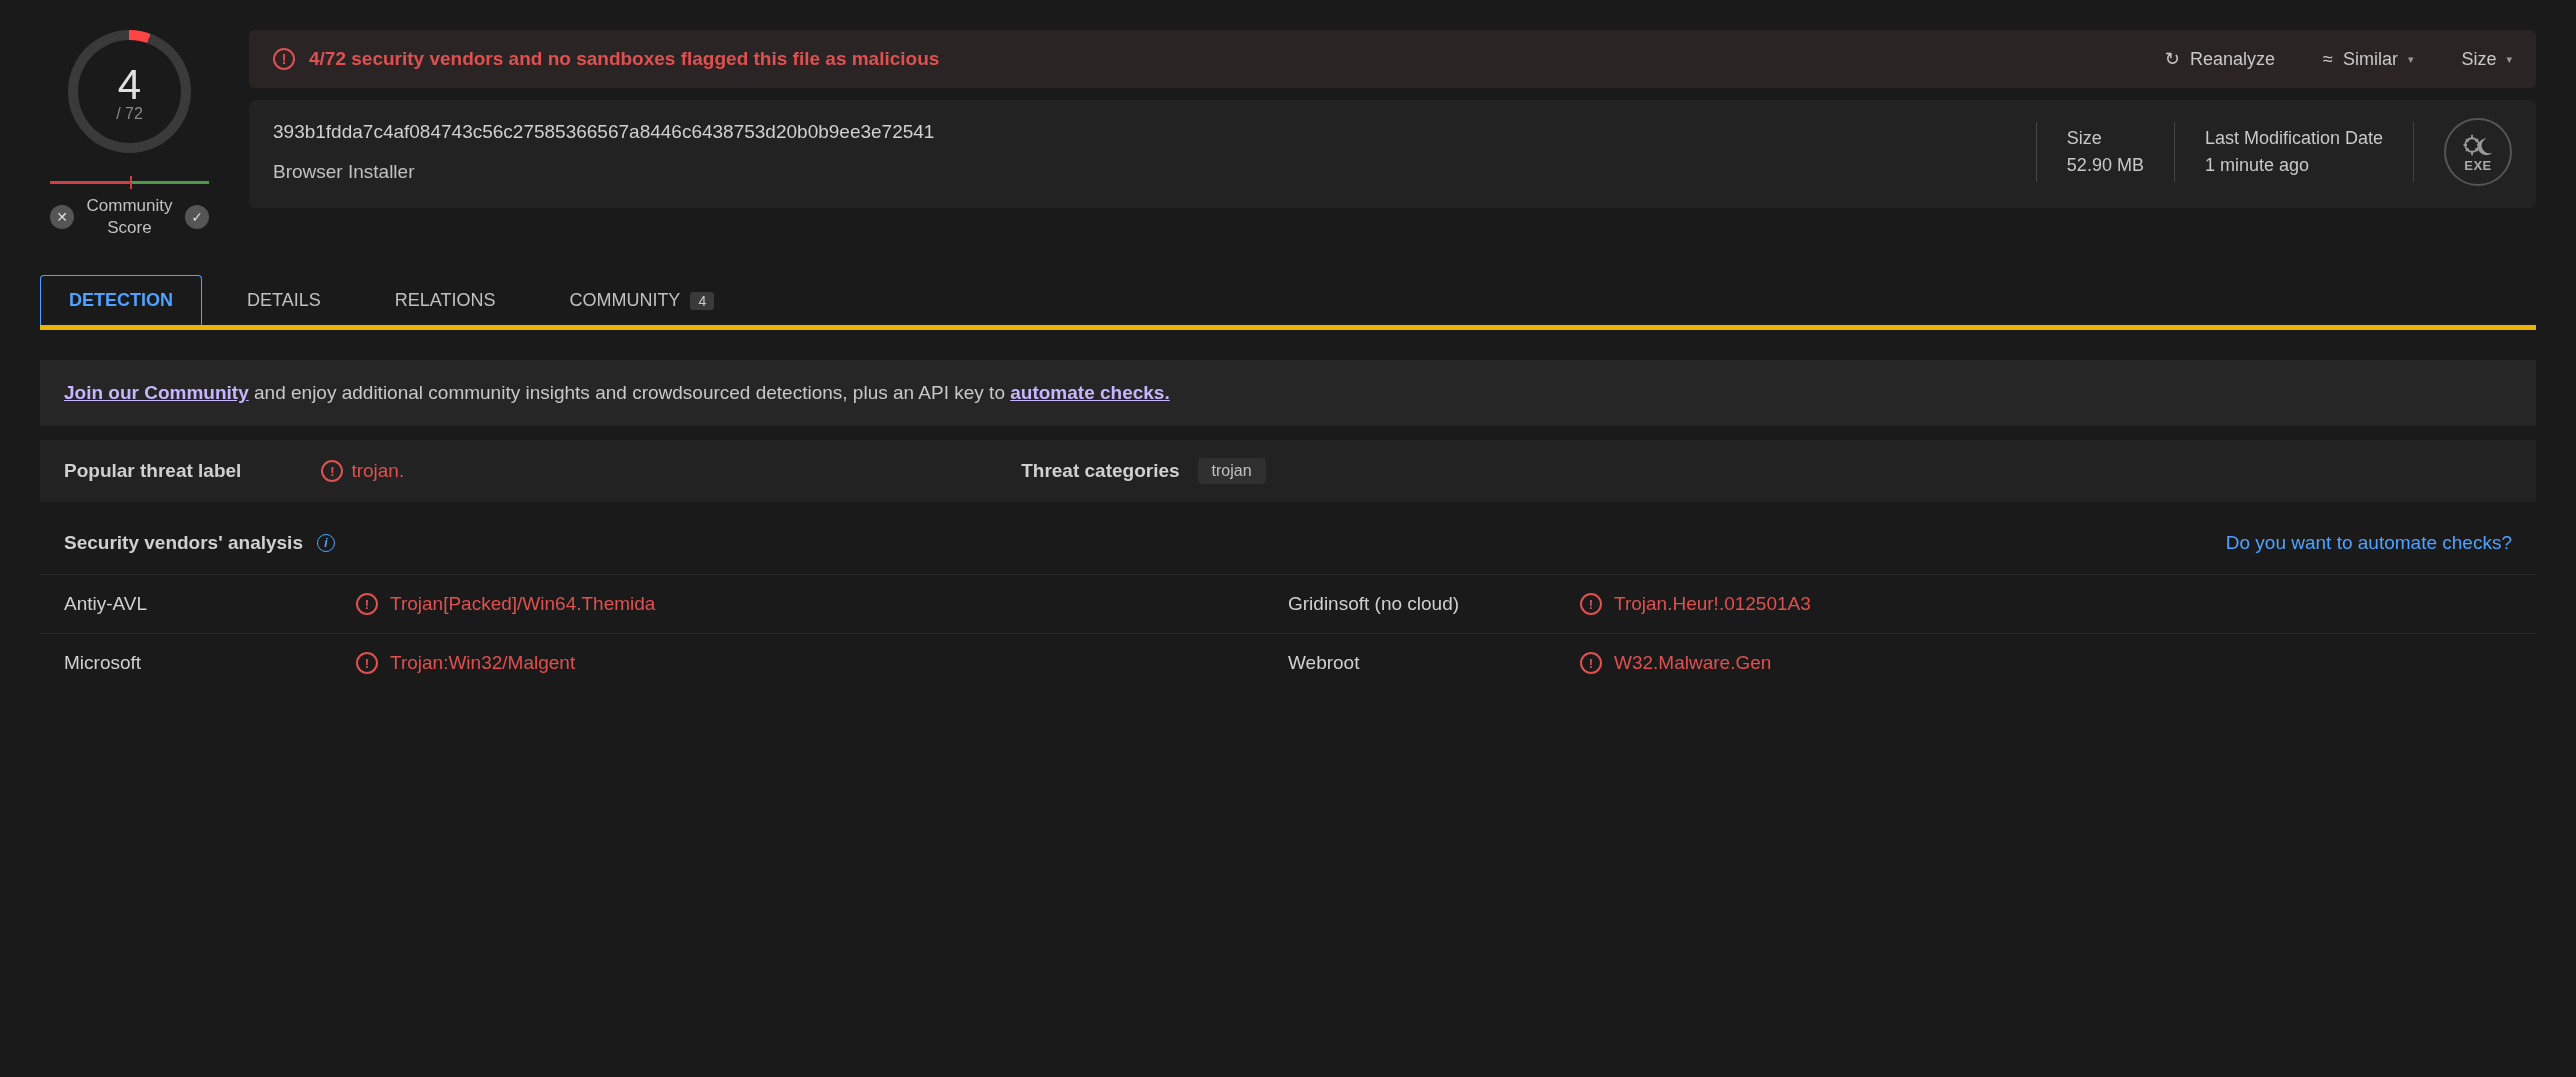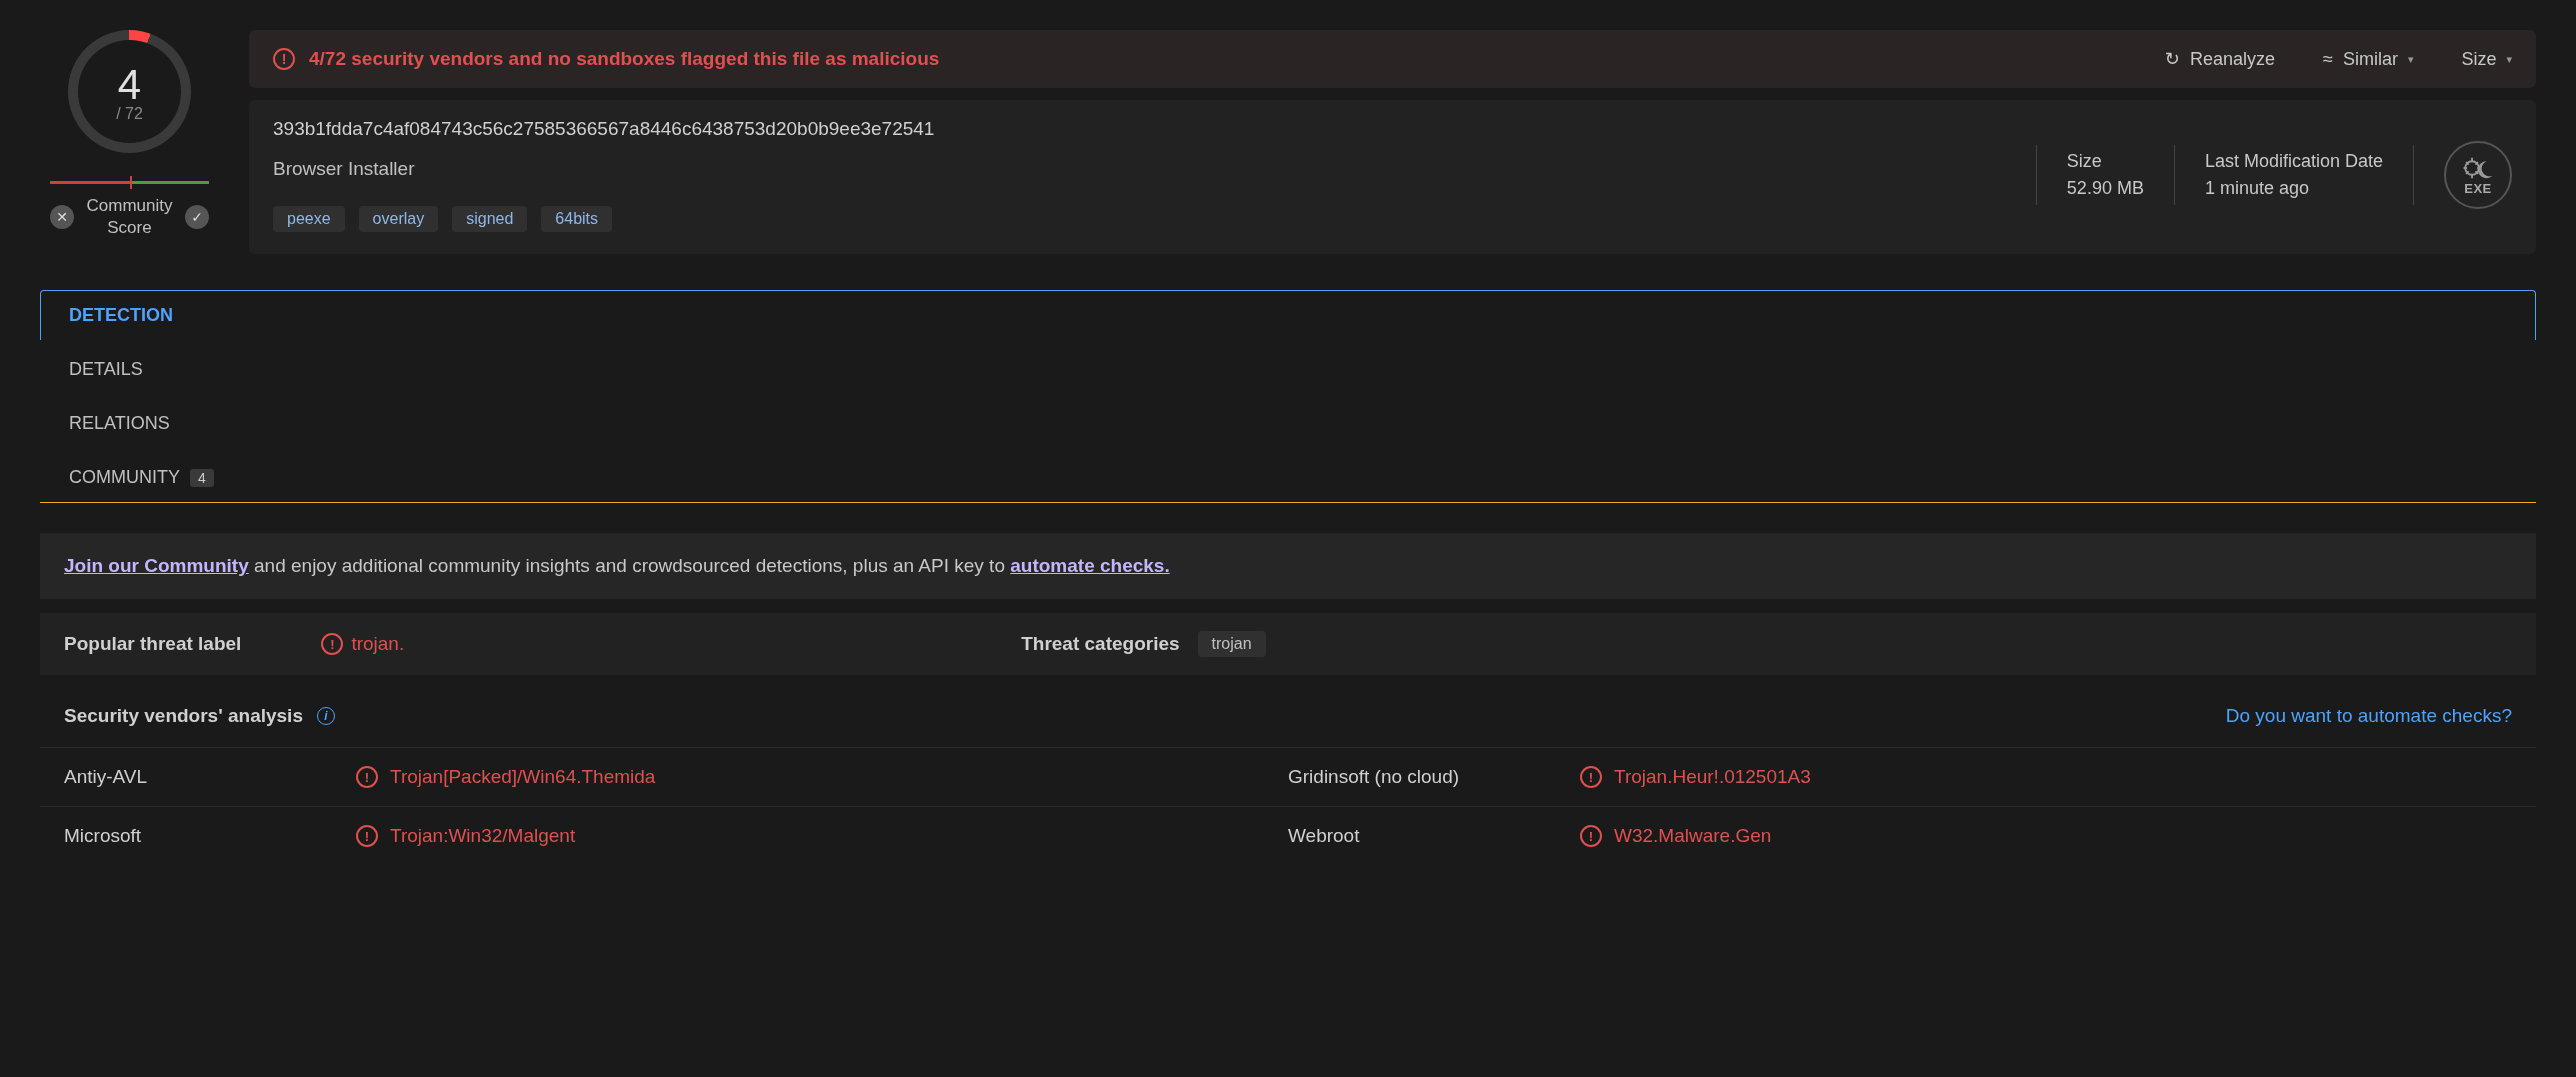--- a/index.html
+++ b/index.html
@@ -64,21 +64,21 @@
   .meta-label { color:#c8c8c8; font-size:18px; }
   .meta-value { color:#c8c8c8; font-size:18px; }
   .exe-icon {
     width:68px; height:68px; border-radius:50%; border:2px solid #555;
     display:flex; align-items:center; justify-content:center; color:#888;
     flex-direction:column; gap:0;text-align:right;
   }
   .exe-icon svg { width:34px; height:26px; }
   .exe-text { font-size:13px; font-weight:bold; color:#aaa; letter-spacing:0.5px; }
 
-  .tabs { display:flex; gap:4px; margin-top:36px; border-bottom:1px solid #eab308;flex-direction:column; }
+  .tabs { display:flex; gap:16px; margin-top:36px; border-bottom:5px solid #eab308; }
   .tab {
     padding:14px 28px; font-size:18px; color:#c0c0c0; cursor:pointer;
     border:1px solid transparent; border-bottom:none; display:flex; align-items:center; gap:10px;
   }
   .tab.active { color:#4da3ff; border:1px solid #4da3ff; border-bottom:none; border-radius:4px 4px 0 0; font-weight:600; }
   .tab-badge { background:#3a3a3a; color:#ccc; border-radius:3px; padding:1px 8px; font-size:14px; font-weight:400; }
 
   .promo {
     background:#262626; padding:22px 24px; margin-top:30px; font-size:19px; color:#c8c8c8;
   }
@@ -155,26 +155,20 @@
           <span>Size</span>
           <span class="caret">▾</span>
         </div>
       </div>
     </div>
 
     <div class="meta-card">
       <div class="meta-main">
         <div class="hash">393b1fdda7c4af084743c56c27585366567a8446c6438753d20b0b9ee3e72541</div>
         <div class="fname">Browser Installer</div>
-        <div class="tags">
-          <span class="tag">peexe</span>
-          <span class="tag">overlay</span>
-          <span class="tag">signed</span>
-          <span class="tag">64bits</span>
-        </div>
       </div>
       <div class="divider"></div>
       <div class="meta-block">
         <div class="meta-label">Size</div>
         <div class="meta-value">52.90 MB</div>
       </div>
       <div class="divider"></div>
       <div class="meta-block">
         <div class="meta-label">Last Modification Date</div>
         <div class="meta-value">1 minute ago</div>

